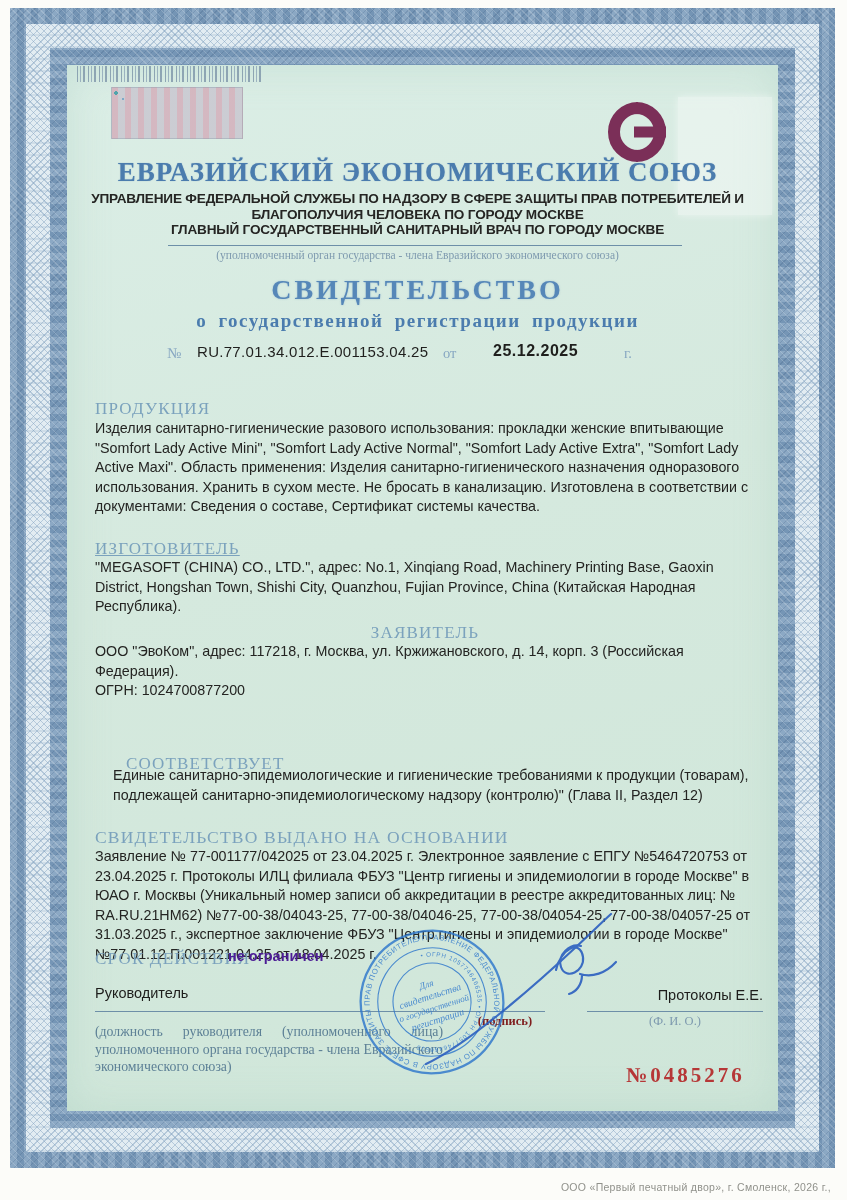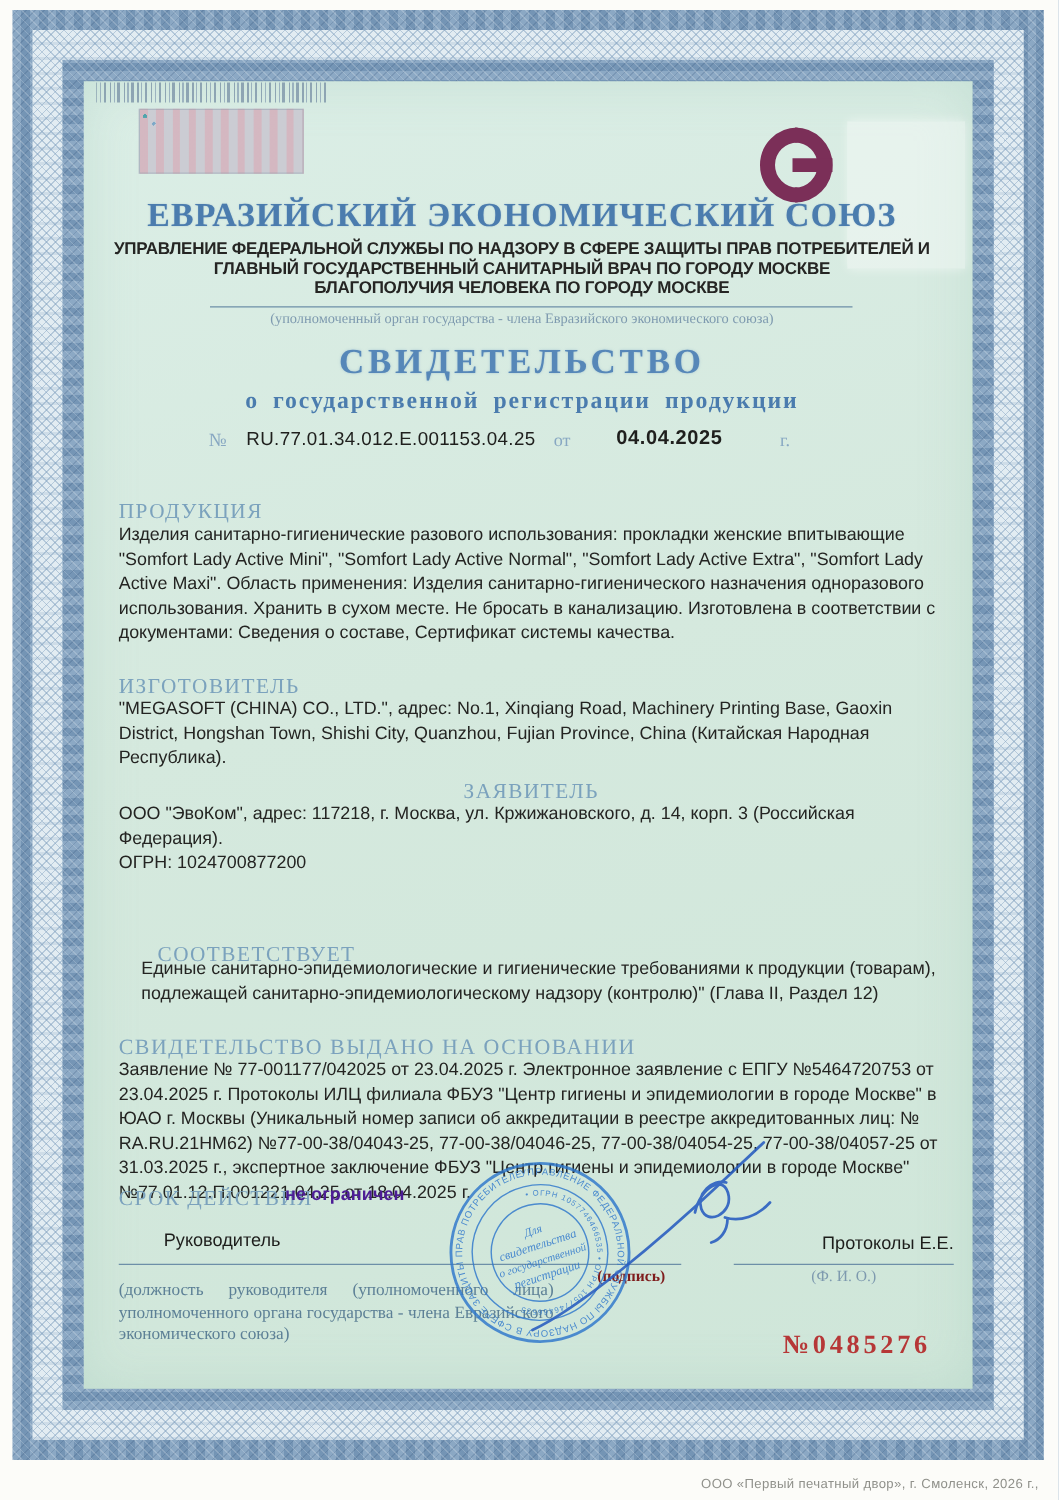--- a/index.html
+++ b/index.html
@@ -99,28 +99,28 @@
     left:95px;width:660px;
     font-family:"Liberation Serif",serif;font-size:17px;color:#7ba2bd;
     letter-spacing:1.2px;
   }
   .sec-b{
     left:95px;width:662px;
     font-size:14.3px;line-height:19.6px;color:#242422;
     white-space:pre-line;
   }
   .h-product{top:399px;} .b-product{top:419px;}
-  .h-manuf{top:539px;}   .b-manuf{top:558px;}
+  .h-manuf{top:539px;text-decoration:underline;}   .b-manuf{top:558px;}
   .h-applicant{top:623px;text-align:center;} .b-applicant{top:642px;}
   .h-conform{top:754px;margin-left:31px;} .b-conform{top:766px;margin-left:18px;}
   .h-basis{top:827px;font-size:17.5px;} .b-basis{top:847px;}
   .h-validity{top:949px;width:220px;}
   .validity-val{left:228px;top:948px;font-size:14.5px;font-weight:600;color:#4c1d95;}
   
-  .head-lbl{left:95px;top:985px;font-size:14.5px;color:#1d1d1b;margin-left:36px;}
+  .head-lbl{left:95px;top:985px;font-size:14.5px;color:#1d1d1b;}
   .sig-line-l{left:95px;top:1011px;width:450px;border-top:1.2px solid #6d8fa8;}
   .sig-cap-l{left:420px;top:1014px;width:170px;text-align:center;
     font-family:"Liberation Serif",serif;font-size:12.5px;color:#7f1d1d;font-weight:bold;}
   .fio-name{left:587px;top:987px;width:176px;text-align:right;font-size:14.5px;color:#1d1d1b;}
   .sig-line-r{left:587px;top:1011px;width:176px;border-top:1.2px solid #6d8fa8;}
   .sig-cap-r{left:587px;top:1014px;width:176px;text-align:center;
     font-family:"Liberation Serif",serif;font-size:12.5px;color:#7e9aaf;}
   .pos-note{
     left:95px;top:1023px;width:348px;
     font-family:"Liberation Serif",serif;font-size:13.8px;line-height:17.5px;
@@ -156,33 +156,33 @@
 
 <svg class="abs" style="left:592px;top:99px;width:86px;height:66px;" viewBox="0 0 86 66">
   <path d="M 46 9 A 23 23 0 1 0 46 57" fill="none" stroke="#7b2f58" stroke-width="12"></path>
   <path d="M 44 9 A 23 23 0 1 1 44 57" fill="none" stroke="#7b2f58" stroke-width="12"></path>
   <line x1="42" y1="33" x2="74" y2="33" stroke="#7b2f58" stroke-width="11"></line>
 </svg>
 
 <div class="abs union-title">ЕВРАЗИЙСКИЙ ЭКОНОМИЧЕСКИЙ СОЮЗ</div>
 <div class="abs authority">
   <div>УПРАВЛЕНИЕ ФЕДЕРАЛЬНОЙ СЛУЖБЫ ПО НАДЗОРУ В СФЕРЕ ЗАЩИТЫ ПРАВ ПОТРЕБИТЕЛЕЙ И</div>
+  <div>БЛАГОПОЛУЧИЯ ЧЕЛОВЕКА ПО ГОРОДУ МОСКВЕ</div>
   <div>ГЛАВНЫЙ ГОСУДАРСТВЕННЫЙ САНИТАРНЫЙ ВРАЧ ПО ГОРОДУ МОСКВЕ</div>
-  <div>БЛАГОПОЛУЧИЯ ЧЕЛОВЕКА ПО ГОРОДУ МОСКВЕ</div>
 </div>
 <div class="abs rule"></div>
 <div class="abs auth-note">(уполномоченный орган государства - члена Евразийского экономического союза)</div>
 
 <div class="abs cert-title">СВИДЕТЕЛЬСТВО</div>
 <div class="abs cert-subtitle">о государственной регистрации продукции</div>
 
 <span class="abs lbl-blue num-no">№</span>
 <span class="abs num-val">RU.77.01.34.012.Е.001153.04.25</span>
 <span class="abs lbl-blue num-ot">от</span>
-<span class="abs num-date">04.04.2025</span>
+<span class="abs num-date">25.12.2025</span>
 <span class="abs lbl-blue num-g">г.</span>
 
 <div class="abs sec-h h-product">ПРОДУКЦИЯ</div>
 <div class="abs sec-b b-product">Изделия санитарно-гигиенические разового использования: прокладки женские впитывающие "Somfort Lady Active Mini", "Somfort Lady Active Normal", "Somfort Lady Active Extra", "Somfort Lady Active Maxi". Область применения: Изделия санитарно-гигиенического назначения одноразового использования. Хранить в сухом месте. Не бросать в канализацию. Изготовлена в соответствии с документами: Сведения о составе, Сертификат системы качества.</div>
 
 <div class="abs sec-h h-manuf">ИЗГОТОВИТЕЛЬ</div>
 <div class="abs sec-b b-manuf">"MEGASOFT (CHINA) CO., LTD.", адрес: No.1, Xinqiang Road, Machinery Printing Base, Gaoxin District, Hongshan Town, Shishi City, Quanzhou, Fujian Province, China (Китайская Народная Республика).</div>
 
 <div class="abs sec-h h-applicant">ЗАЯВИТЕЛЬ</div>
 <div class="abs sec-b b-applicant">ООО "ЭвоКом", адрес: 117218, г. Москва, ул. Кржижановского, д. 14, корп. 3 (Российская Федерация).

